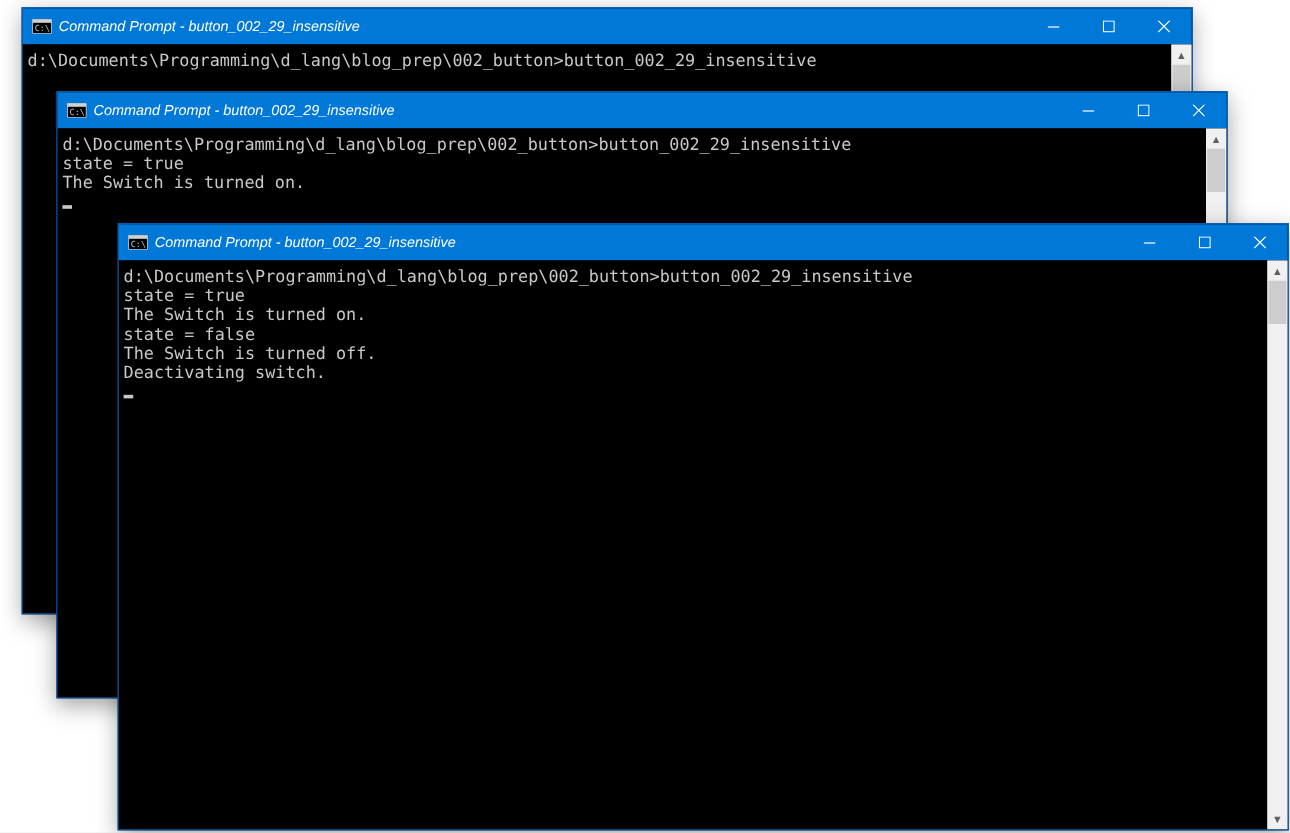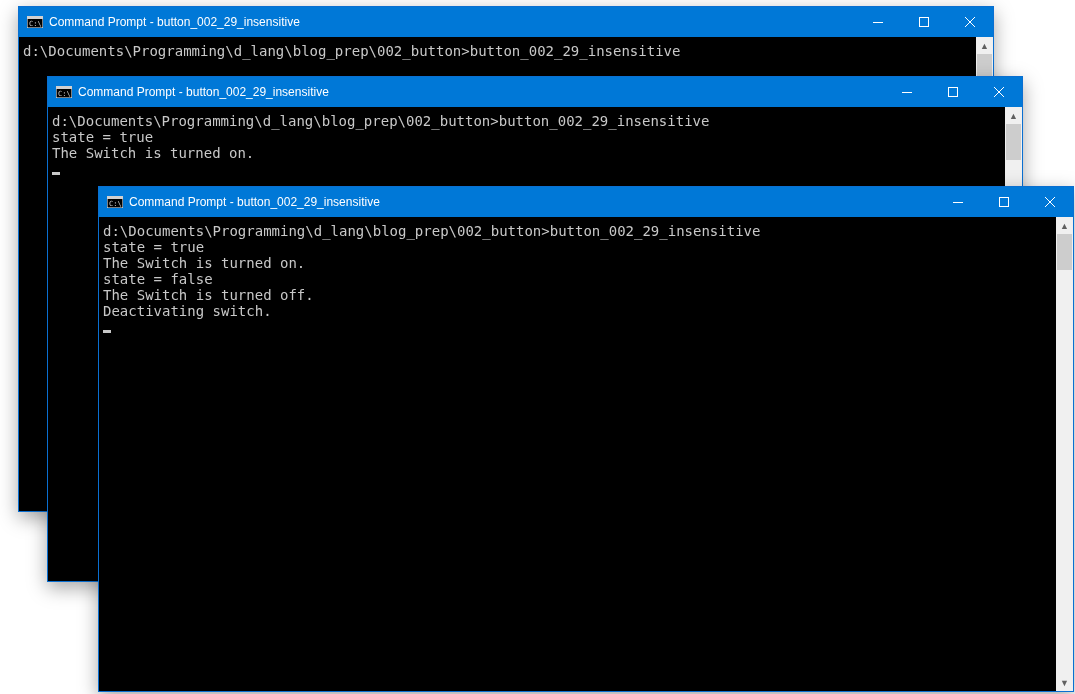--- a/index.html
+++ b/index.html
@@ -43,20 +43,21 @@
     align-items: center;
     justify-content: center;
     flex: 0 0 auto;
   }
   .titlebar .title-text {
     flex: 1 1 auto;
     white-space: nowrap;
     overflow: hidden;
     text-overflow: ellipsis;
     padding-right: 6px;
+    font-style: italic;
   }
   .winbtns {
     display: flex;
     height: 100%;
     flex: 0 0 auto;
   }
   .winbtn {
     width: 46px;
     height: 100%;
     display: flex;

